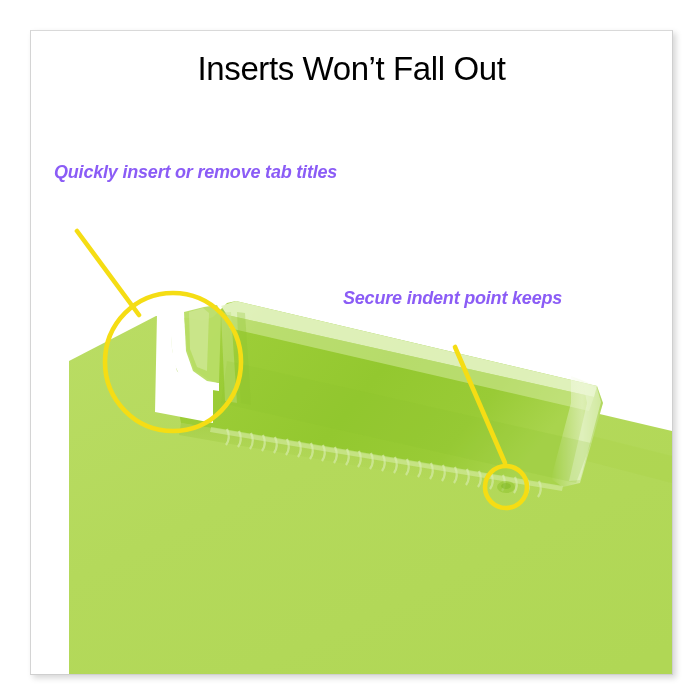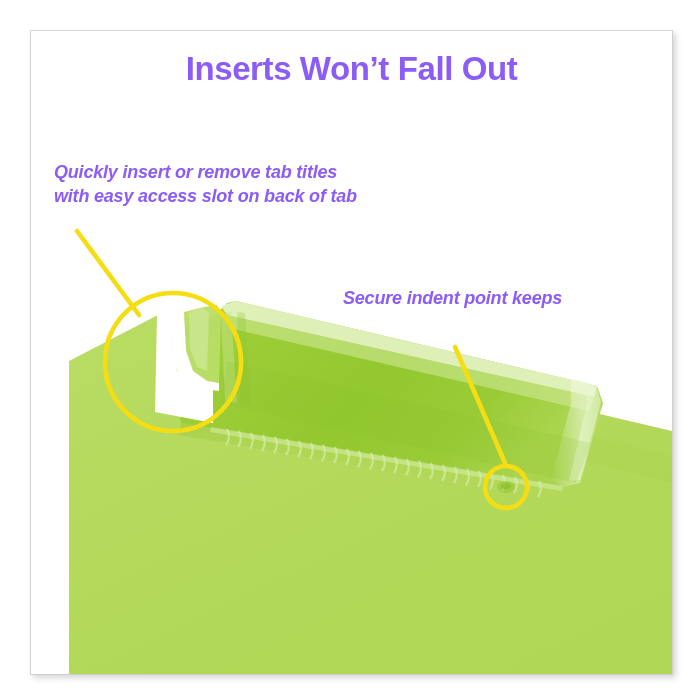--- a/index.html
+++ b/index.html
@@ -43,23 +43,23 @@
     top: 0;
   }
   
   #headline {
     position: absolute;
     left: 0;
     top: 20px;
     width: 641px;
     text-align: center;
     font-size: 33px;
-    font-weight: bold;
+    font-weight: normal;
     letter-spacing: -0.4px;
-    color: #8b5cf6;
+    color: #000000;
     line-height: 1.1;
     white-space: nowrap;
   }
   .callout {
     position: absolute;
     font-style: italic;
     font-weight: bold;
     color: #8b5cf6;
     font-size: 18px;
     line-height: 1.33;
@@ -227,21 +227,20 @@
           <path d="M 424 316 L 474 432" stroke-width="4.6"></path>
           <circle cx="475" cy="456" r="21" stroke-width="4.6"></circle>
         </g>
       </svg>
     </div>
 
     <div id="headline">Inserts Won’t Fall Out</div>
 
     <div id="callout-left" class="callout">
       <span class="ln">Quickly insert or remove tab titles</span>
-      <span class="ln">with easy access slot on back of tab</span>
     </div>
 
     <div id="callout-right" class="callout">
       <span class="ln">Secure indent point keeps</span>
     </div>
 
   </div>
 </div>
 
 </body></html>

